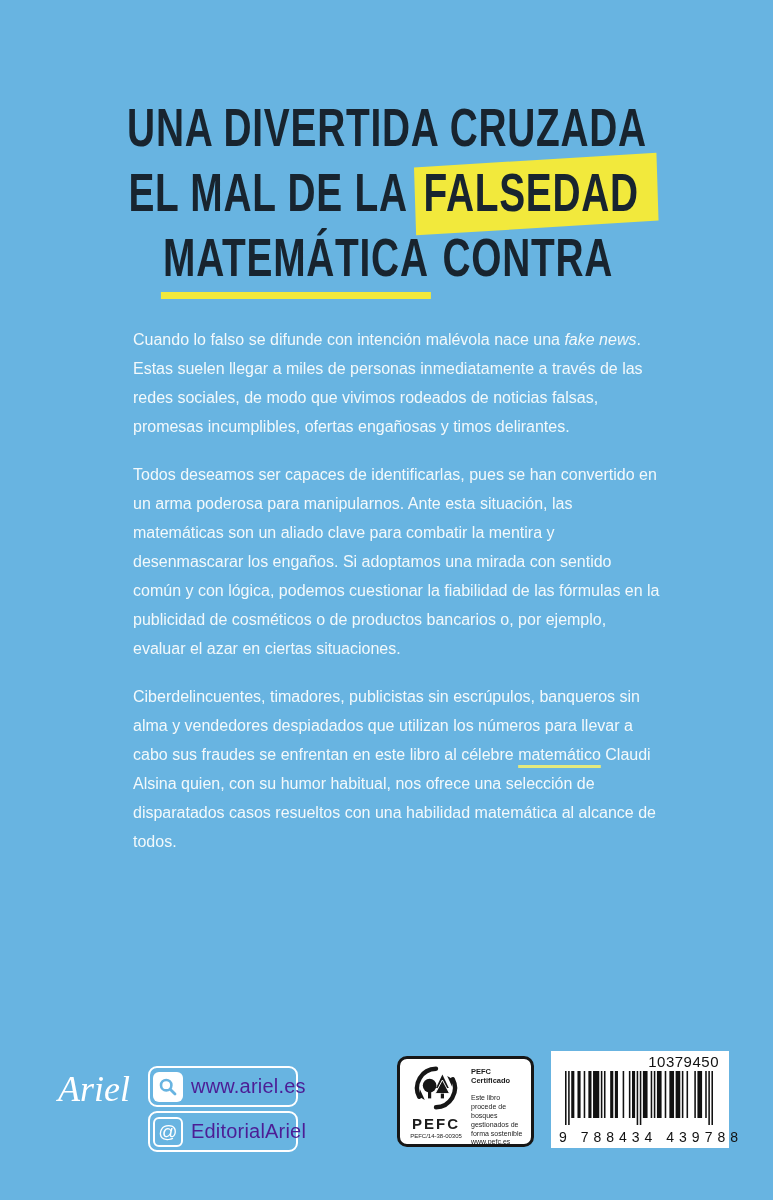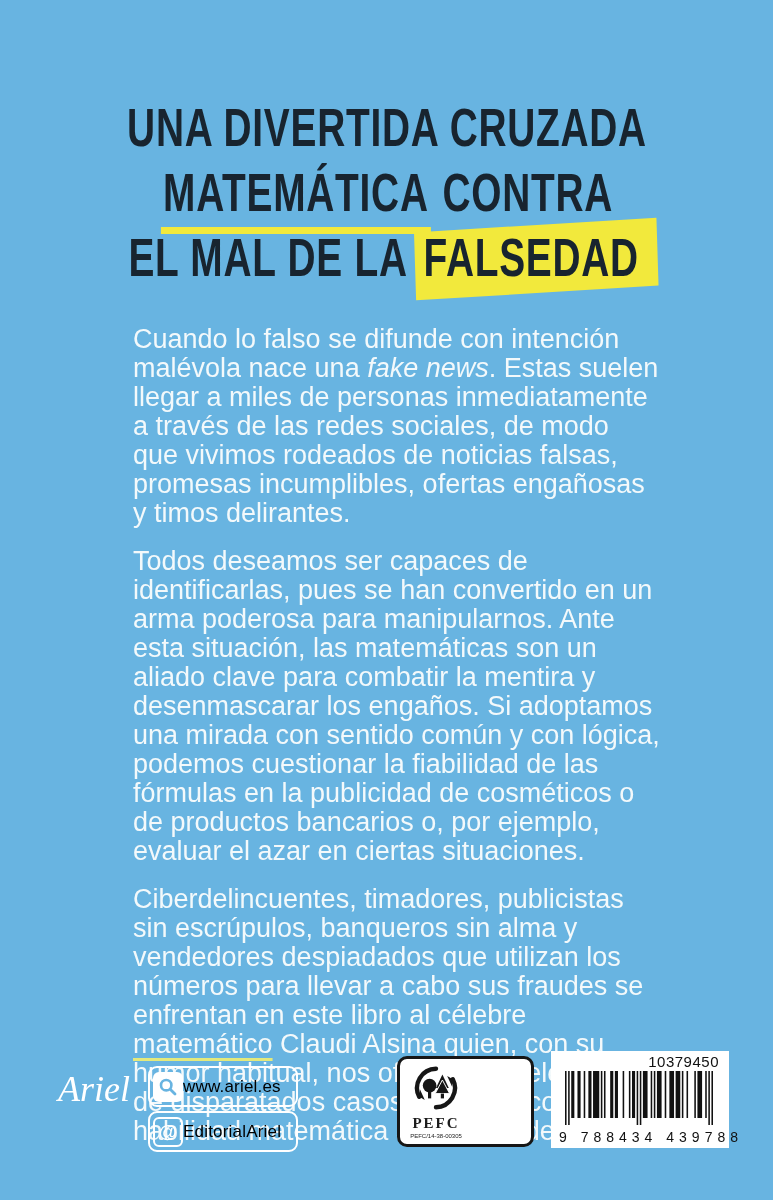--- a/index.html
+++ b/index.html
@@ -49,21 +49,21 @@
     background: #f2e93c;
     transform: rotate(-2.5deg);
   }
   .hl-text { position: relative; }
 
   
   .body-copy {
     margin: 38px 0 0 133px;
     width: 527px;
     color: #f3f9fb;
-    font-size: 27px;
+    font-size: 16px;
     line-height: 29px;
   }
   .body-copy p { margin-bottom: 19px; }
   .u-yellow {
     text-decoration: underline;
     text-decoration-color: #e4e97c;
     text-decoration-thickness: 3px;
     text-underline-offset: 5px;
     text-align: center;
   }
@@ -94,41 +94,41 @@
   .chip-icon {
     width: 30px; height: 30px;
     border-radius: 6px;
     flex: 0 0 30px;
     display: flex;
     align-items: center;
     justify-content: center;
   }
   .chip-icon.solid { background: #ffffff; }
   .chip-icon.outline { border: 2px solid #ffffff; color: #ffffff; font-size: 19px; font-weight: 400; }
-  .chip-label { color: #000000; font-size: 17px; margin-left: 0; letter-spacing: 0.2px; }
+  .chip-label { color: #4c1d95; font-size: 20px; margin-left: 8px; letter-spacing: 0.2px; }
 
   
   .pefc-box {
     position: absolute;
     left: 397px; top: 1056px;
     width: 137px; height: 91px;
     background: #ffffff;
     border: 3px solid #161616;
     border-radius: 10px;
     display: flex;
     padding: 5px 5px 4px 5px;
     color: #1c1c1c;
   }
   .pefc-left {
     width: 62px;
     display: flex;
     flex-direction: column;
     align-items: center;
   }
-  .pefc-name { font-weight: 700; font-size: 15px; letter-spacing: 2px; line-height: 15px; font-family: Liberation Serif, serif; }
+  .pefc-name { font-weight: 700; font-size: 15px; letter-spacing: 2px; line-height: 15px; }
   .pefc-code { font-size: 6px; margin-top: 2px; white-space: nowrap; }
   .pefc-right {
     flex: 1;
     padding-left: 4px;
     display: flex;
     flex-direction: column;
   }
   .pefc-title { font-size: 7.5px; font-weight: 700; margin-top: 3px; }
   .pefc-desc { font-size: 7px; line-height: 9px; margin-top: 8px; }
   .pefc-web { font-size: 7px; margin-top: auto; margin-bottom: 3px; }
@@ -163,26 +163,26 @@
 <body>
 
 <div id="cover">
 
   <div class="title-block">
     <div class="title-line">
       <span class="tline">UNA DIVERTIDA CRUZADA</span>
     </div>
     <div class="title-line">
       <span class="tline">
-        <span class="t-underline">MATEMÁTICA</span><span> CONTRA</span>
+        <span>EL MAL DE LA </span><span class="t-highlight"><span class="hl-bg"></span><span class="hl-text">FALSEDAD</span></span>
       </span>
     </div>
     <div class="title-line">
       <span class="tline">
-        <span>EL MAL DE LA </span><span class="t-highlight"><span class="hl-bg"></span><span class="hl-text">FALSEDAD</span></span>
+        <span class="t-underline">MATEMÁTICA</span><span> CONTRA</span>
       </span>
     </div>
   </div>
 
   <div class="body-copy">
     <p><span>Cuando lo falso se difunde con intención malévola nace una </span><em>fake news</em><span>. Estas suelen llegar a miles de personas inmediatamente a través de las redes sociales, de modo que vivimos rodeados de noticias falsas, promesas incumplibles, ofertas engañosas y timos delirantes.</span></p>
     <p>Todos deseamos ser capaces de identificarlas, pues se han convertido en un arma poderosa para manipularnos. Ante esta situación, las matemáticas son un aliado clave para combatir la mentira y desenmascarar los engaños. Si adoptamos una mirada con sentido común y con lógica, podemos cuestionar la fiabilidad de las fórmulas en la publicidad de cosméticos o de productos bancarios o, por ejemplo, evaluar el azar en ciertas situaciones.</p>
     <p><span>Ciberdelincuentes, timadores, publicistas sin escrúpulos, banqueros sin alma y vendedores despiadados que utilizan los números para llevar a cabo sus fraudes se enfrentan en este libro al célebre </span><span class="u-yellow">matemático</span><span> Claudi Alsina quien, con su humor habitual, nos ofrece una selección de disparatados casos resueltos con una habilidad matemática al alcance de todos.</span></p>
   </div>
 
@@ -213,20 +213,25 @@
           <polygon points="9,41 16,45 10,32" fill="#161616"></polygon>
           <circle cx="22" cy="27" r="8.5" fill="#161616"></circle>
           <rect x="20" y="33" width="4" height="10" fill="#161616"></rect>
           <polygon points="38,13 46,30 40,30 40,30 30,30" fill="#161616"></polygon>
           <polygon points="38,20 47,37 29,37" fill="#161616" stroke="#ffffff" stroke-width="1.2"></polygon>
           <rect x="36" y="37" width="4" height="6" fill="#161616"></rect>
         </svg>
       </span>
       <span class="pefc-name">PEFC</span>
       <span class="pefc-code">PEFC/14-38-00305</span>
+    </div>
+    <div class="pefc-right">
+      <span class="pefc-title">PEFC Certificado</span>
+      <span class="pefc-desc">Este libro procede de bosques gestionados de forma sostenible</span>
+      <span class="pefc-web">www.pefc.es</span>
     </div>
   </div>
 
   <div class="barcode-box">
     <div class="barcode-top-number">10379450</div>
     <div class="barcode-bars">
       <svg id="barcode-svg" width="148" height="54" viewBox="0 0 148 54">
           <rect x="0.00" y="0" width="1.56" height="54" fill="#111111"></rect>
           <rect x="3.12" y="0" width="1.56" height="54" fill="#111111"></rect>
           <rect x="6.23" y="0" width="3.12" height="47" fill="#111111"></rect>

